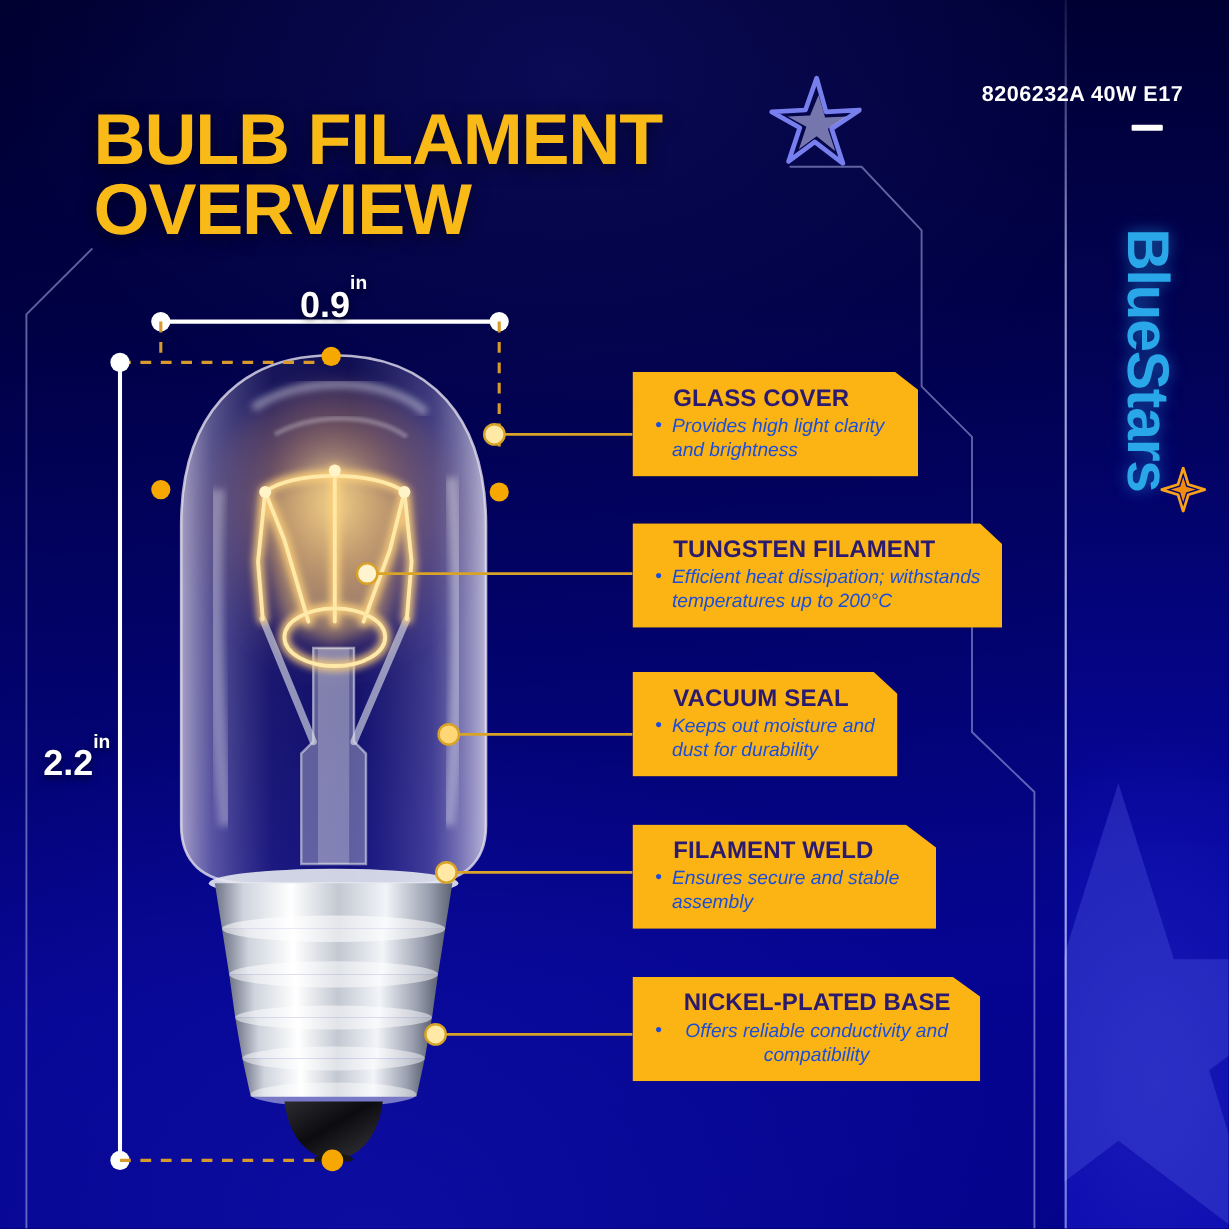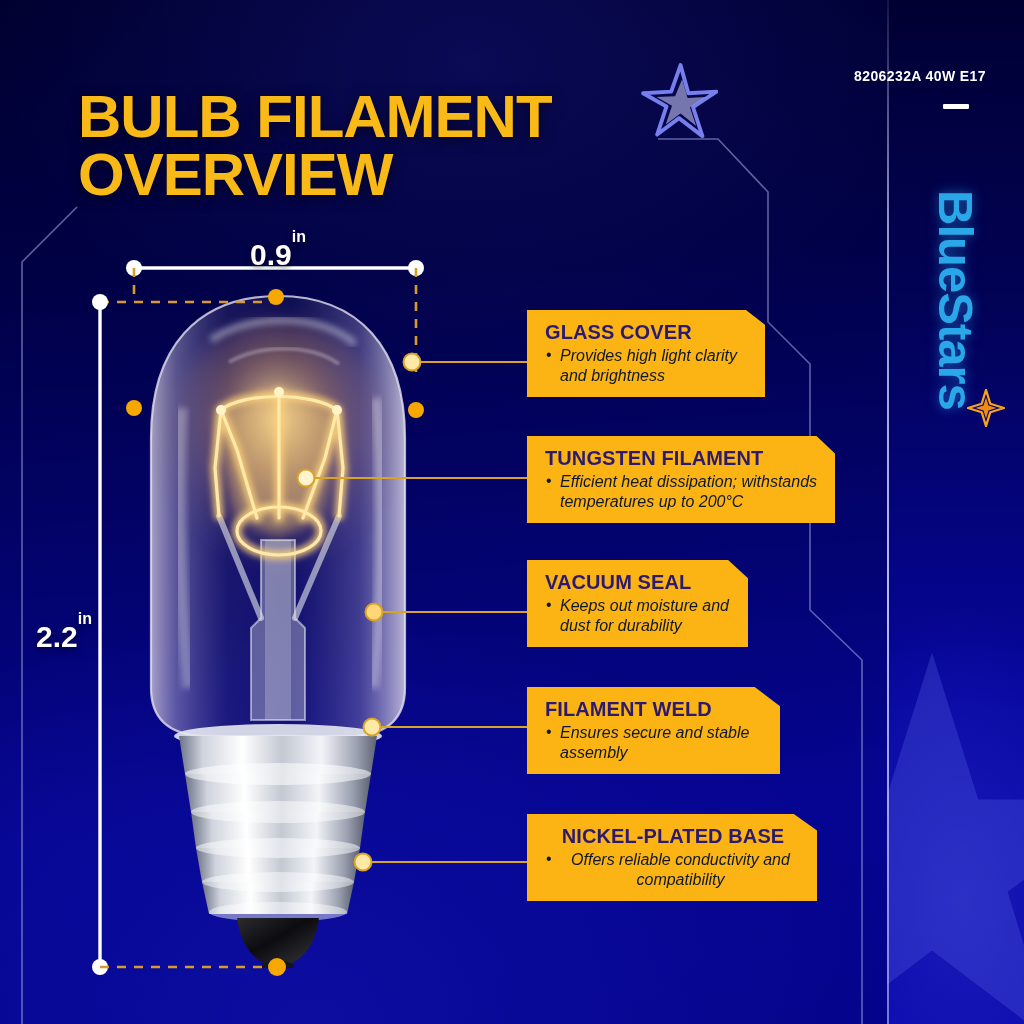--- a/index.html
+++ b/index.html
@@ -62,21 +62,21 @@
   
   .title{
     position:absolute; left:78px; top:88px;
     font-size:60px; line-height:.96; font-weight:700;
     color:#f9ba18; letter-spacing:-1px;
     text-shadow:0 3px 14px rgba(0,0,0,.55);
   }
   .title .l2{ display:block; }
   .partno{
     position:absolute; right:38px; top:68px;
-    font-size:14px; font-weight:700; color:#ffffff; letter-spacing:.4px;
+    font-size:18px; font-weight:700; color:#ffffff; letter-spacing:.4px;
   }
   .partdash{
     position:absolute; right:55px; top:104px;
     width:26px; height:5px; background:#ffffff; border-radius:1px;
   }
 
   
   .bulb-wrap{ position:absolute; left:133px; top:288px; width:290px; height:680px; }
 
   
@@ -92,26 +92,26 @@
   .callouts{ position:absolute; left:527px; top:0; width:360px; height:1024px; }
   .callout{
     position:absolute; left:0;
     background:#fcb415;
     color:#2b1a6e;
     padding:11px 16px 12px 18px;
     box-shadow:0 3px 9px rgba(0,0,0,.35);
   }
   .callout h3{
     font-size:20px; font-weight:700; letter-spacing:.1px;
-    color:#2b1a6e; margin-bottom:2px; white-space:nowrap;
+    color:#2b1a6e; margin-bottom:2px; white-space:nowrap;margin-left:16px;
   }
   .callout ul{ list-style:none; }
   .callout li{
     font-size:16px; font-style:italic; font-weight:500; line-height:1.22;
-    color:#0f172a; position:relative; padding-left:15px;
+    color:#1d4ed8; position:relative; padding-left:15px;
   }
   .callout li::before{
     content:"•"; position:absolute; left:1px; top:-1px; font-style:normal;
   }
   .c1{ top:310px; width:238px; clip-path:polygon(0 0, 92% 0, 100% 17%, 100% 100%, 0 100%); }
   .c2{ top:436px; width:308px; clip-path:polygon(0 0, 94% 0, 100% 20%, 100% 100%, 0 100%); }
   .c3{ top:560px; width:221px; clip-path:polygon(0 0, 91% 0, 100% 21%, 100% 100%, 0 100%); }
   .c4{ top:687px; width:253px; clip-path:polygon(0 0, 90% 0, 100% 22%, 100% 100%, 0 100%); }
   .c5{ top:814px; width:290px; clip-path:polygon(0 0, 92% 0, 100% 19%, 100% 100%, 0 100%);text-align:center; }
 

